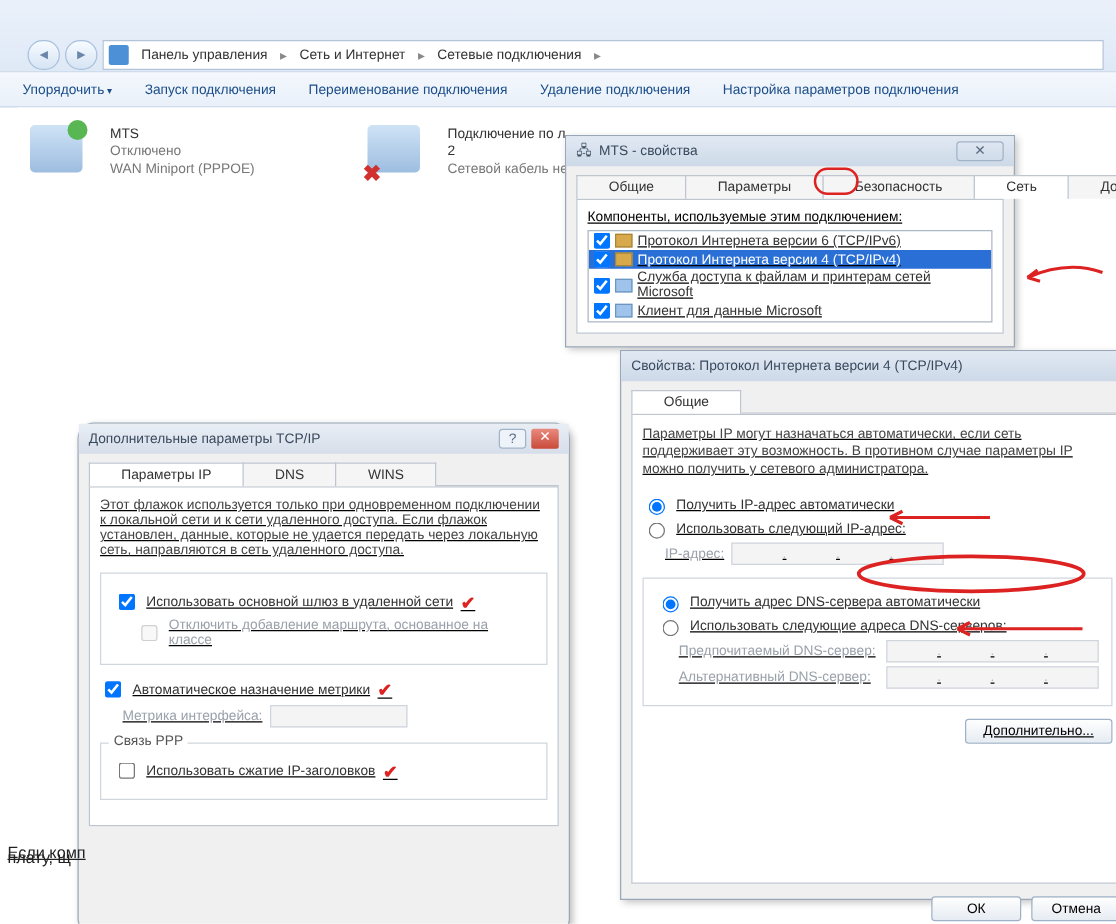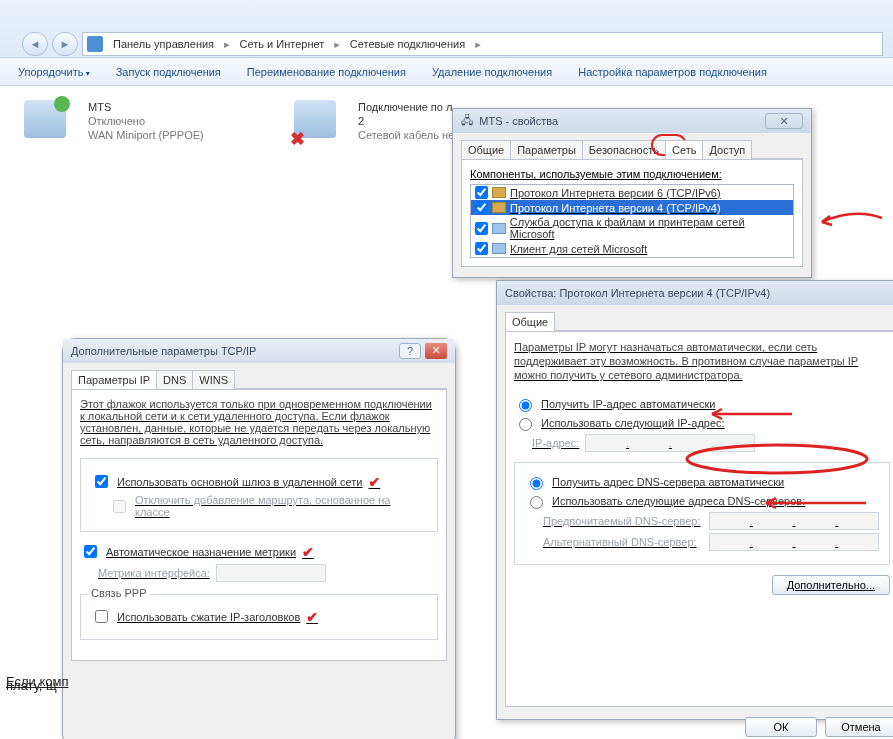--- a/index.html
+++ b/index.html
@@ -24,21 +24,21 @@
 .conn .ico { width: 42px; height: 38px; background: linear-gradient(#cfe3f6,#9dbde0); border-radius: 4px; position: relative; }
 .conn .ico .badge { position: absolute; width: 16px; height: 16px; right: -4px; top: -4px; border-radius: 8px; }
 .conn .txt { line-height: 14px; color: #333; }
 .red-x { color: #d03030; font-size: 18px; font-weight: bold; position: absolute; left: 290px; top: 128px; }
 
 
 .dlg { position: absolute; background: #f0f0f0; border: 1px solid #9aa7b6; box-shadow: 2px 2px 6px rgba(0,0,0,.25); }
 .dlg-title { height: 24px; background: linear-gradient(#e1e9f3,#cdd9e8); display: flex; align-items: center; padding: 0 8px; gap: 6px; color: #3a4a5e; }
 .dlg-title .x { margin-left: auto; width: 38px; height: 16px; border: 1px solid #a1b3c8; border-radius: 3px; text-align: center; line-height: 14px; color: #5b6d82; }
 .tabs { display: flex; margin: 6px 8px 0 8px; border-bottom: 1px solid #bfc6cf; }
-.tab { padding: 3px 6px; border: 1px solid #bfc6cf; border-bottom: none; background: #f5f5f5; margin-right: -1px; position: relative; top: 1px; color: #333; }
+.tab { padding: 3px 25px; border: 1px solid #bfc6cf; border-bottom: none; background: #f5f5f5; margin-right: -1px; position: relative; top: 1px; color: #333; }
 .tab.active { background: #fff; z-index: 2; }
 .panel { margin: 0 8px 8px 8px; background: #fff; border: 1px solid #bfc6cf; padding: 8px; text-decoration: underline; }
 
 #dlg-mts { left: 452px; top: 108px; width: 360px; height: 170px; }
 #dlg-mts .list { border: 1px solid #abb7c4; height: 74px; overflow: hidden; background: #fff; }
 .li { display: flex; align-items: center; gap: 4px; padding: 1px 4px; color: #333; }
 .li.sel { background: #2a6fd6; color: #fff; }
 .li input { margin: 0; }
 .li .mini { width: 14px; height: 11px; background: #d7a94a; border: 1px solid #a6863a; }
 .li .mini2 { width: 14px; height: 11px; background: #9fc3ea; border: 1px solid #6d95c2; }
@@ -146,21 +146,21 @@
           <span>Протокол Интернета версии 4 (TCP/IPv4)</span>
         </div>
       <div class="li">
           <input type="checkbox" checked="" style="">
           <span class="mini2"></span>
           <span>Служба доступа к файлам и принтерам сетей Microsoft</span>
         </div>
       <div class="li">
           <input type="checkbox" checked="" style="">
           <span class="mini2"></span>
-          <span>Клиент для сетей Microsoft</span>
+          <span>Клиент для данные Microsoft</span>
         </div>
     </div>
   </div>
   <div class="red-ring" style="left:198px; top:25px; width:36px; height:22px;"></div>
 </div>
 
 <div id="dlg-ipv4" class="dlg">
   <div class="dlg-title">
     <span>Свойства: Протокол Интернета версии 4 (TCP/IPv4)</span>
   </div>

